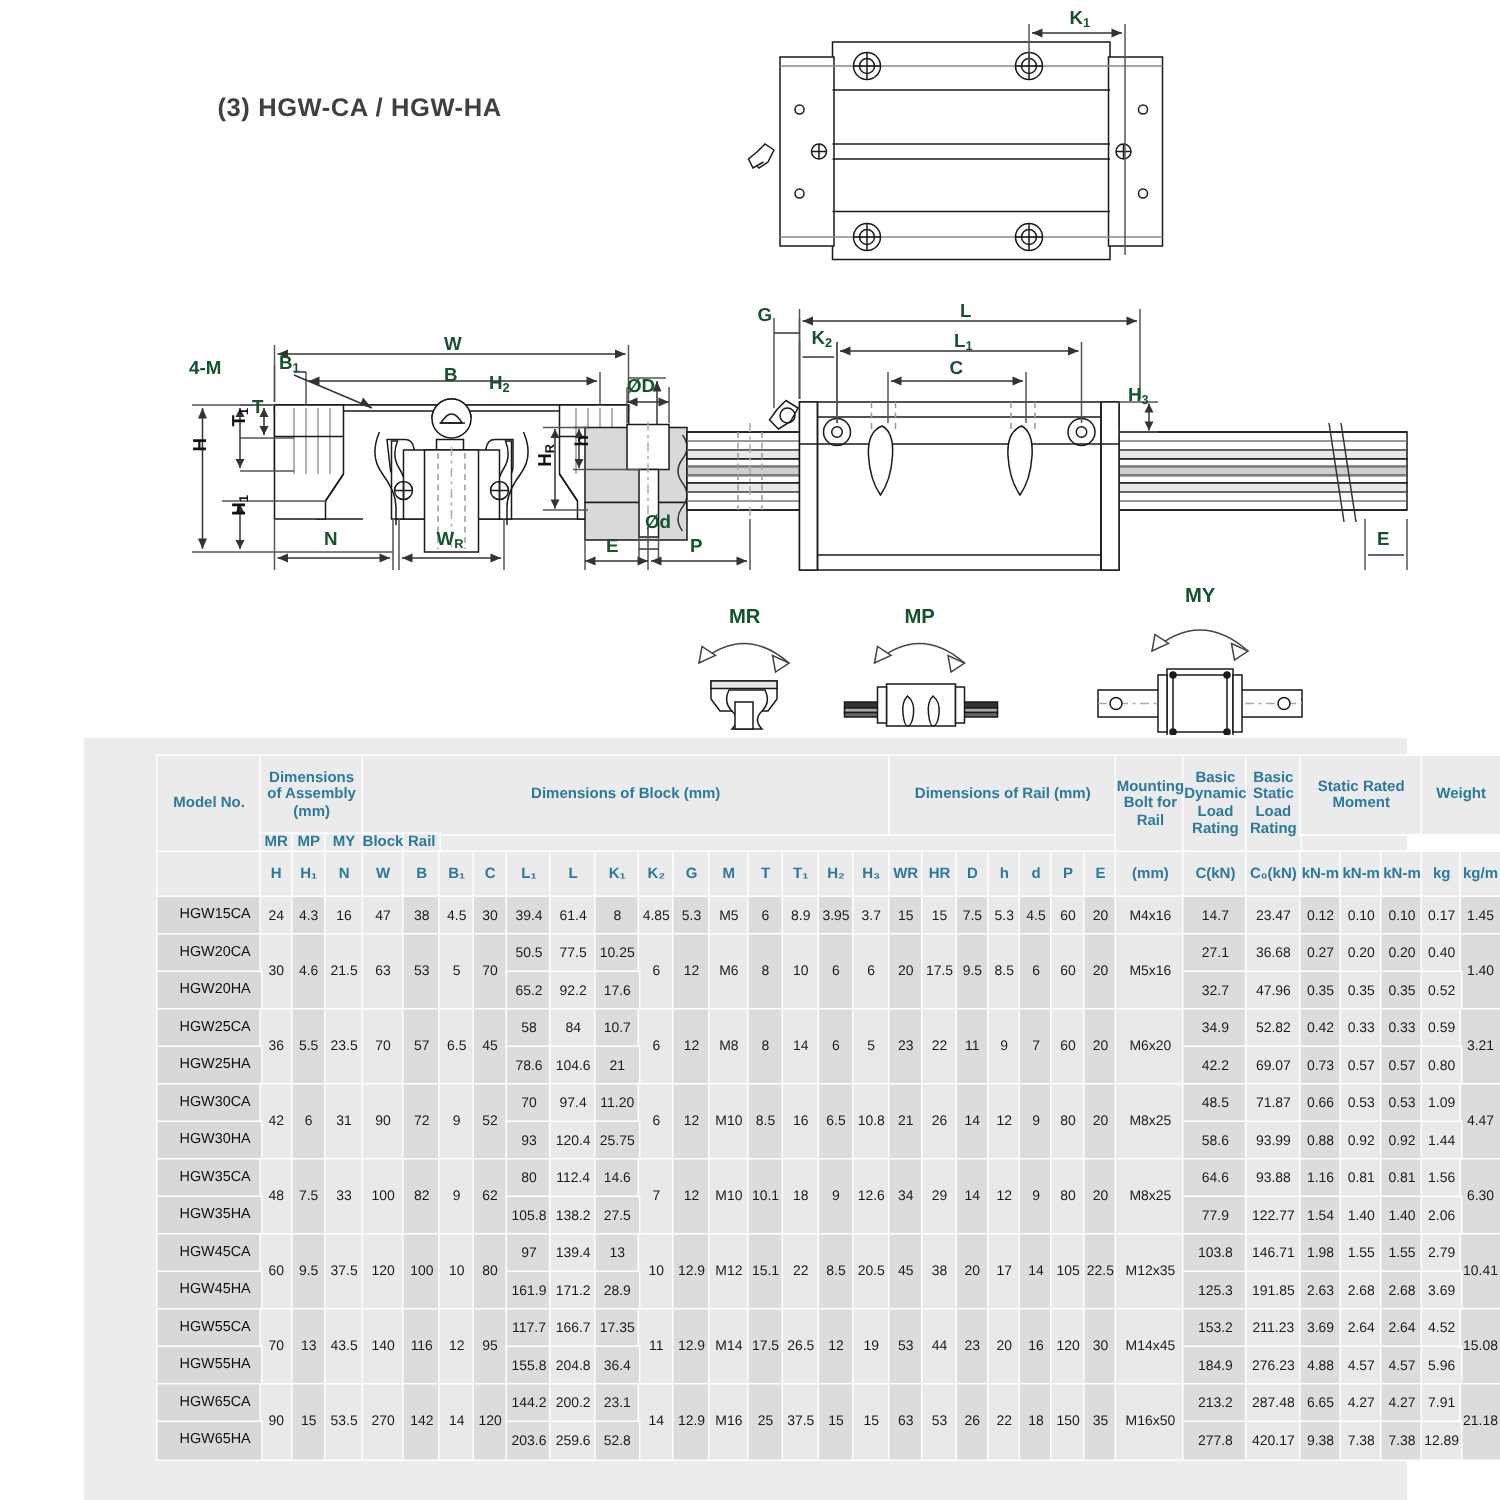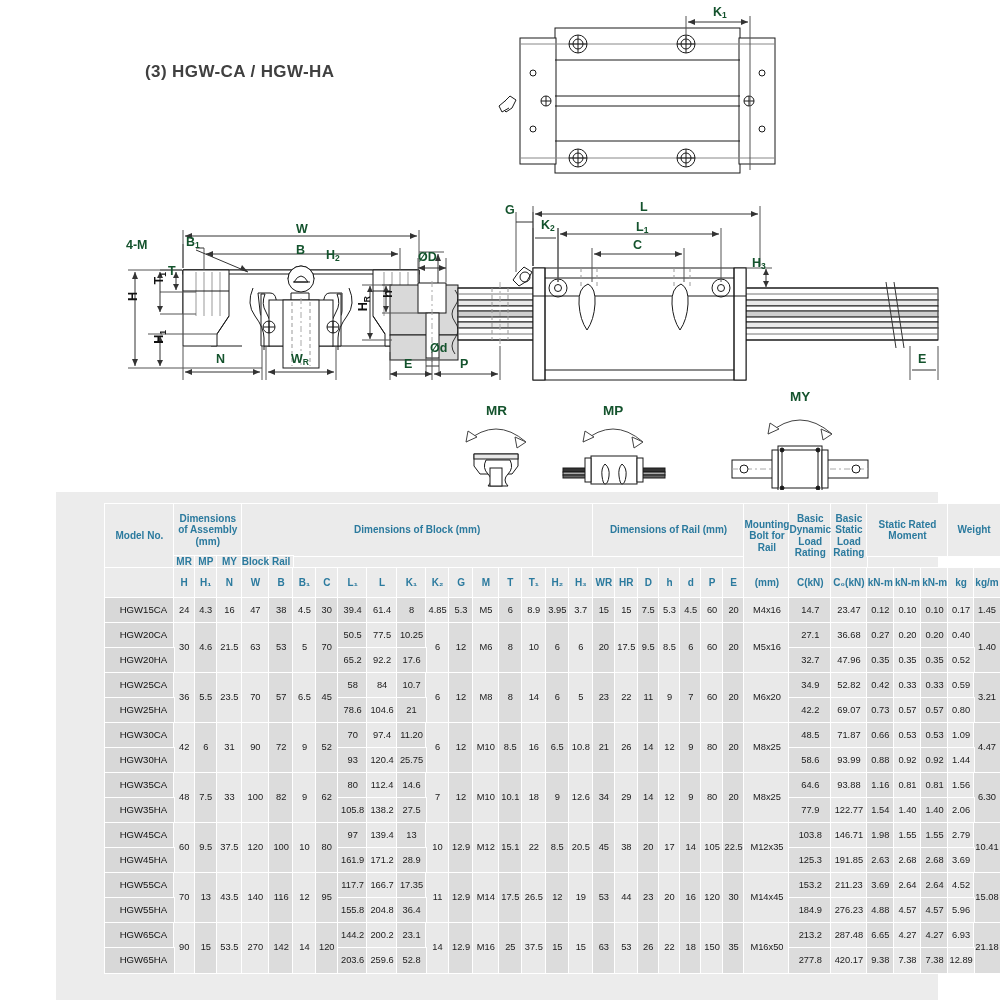--- a/index.html
+++ b/index.html
@@ -830,21 +830,21 @@
         <td class="gB" rowspan="2">22</td>
         <td class="gA" rowspan="2">18</td>
         <td class="gB" rowspan="2">150</td>
         <td class="gA" rowspan="2">35</td>
         <td class="gB" rowspan="2">M16x50</td>
         <td class="gA">213.2</td>
         <td class="gB">287.48</td>
         <td class="gA">6.65</td>
         <td class="gB">4.27</td>
         <td class="gA">4.27</td>
-        <td class="gB">6.93</td>
+        <td class="gB">7.91</td>
         <td class="gA" rowspan="2">21.18</td>
       </tr>
       <tr class="r">
         <td class="model">HGW65HA</td>
         <td class="gA">203.6</td>
         <td class="gB">259.6</td>
         <td class="gA">52.8</td>
         <td class="gA">277.8</td>
         <td class="gB">420.17</td>
         <td class="gA">9.38</td>

